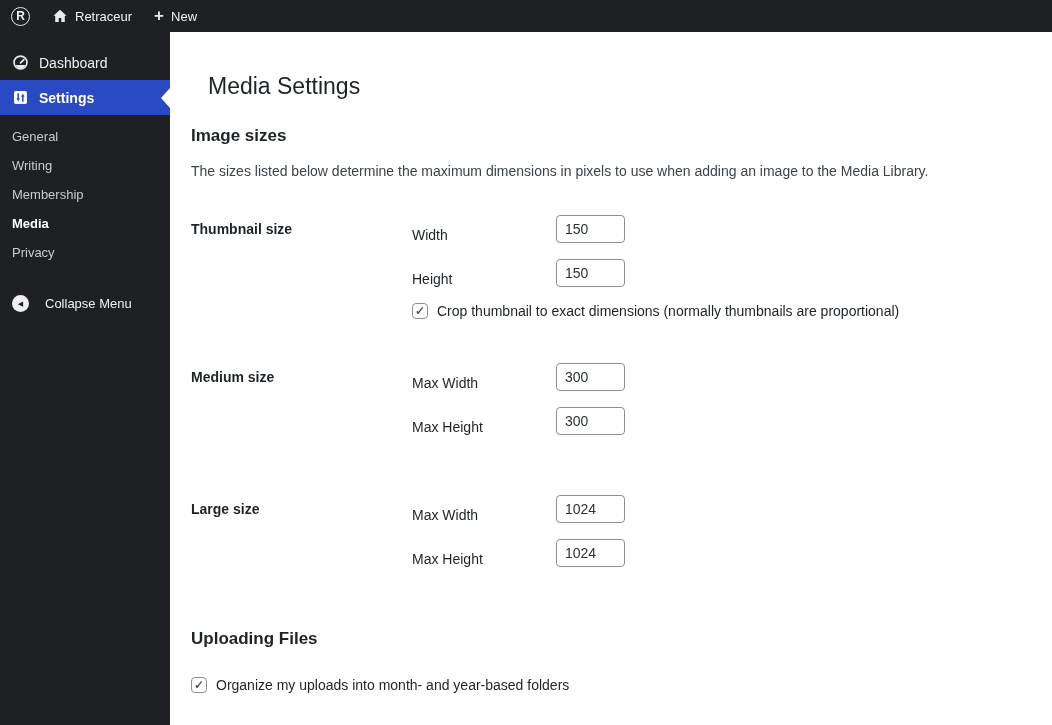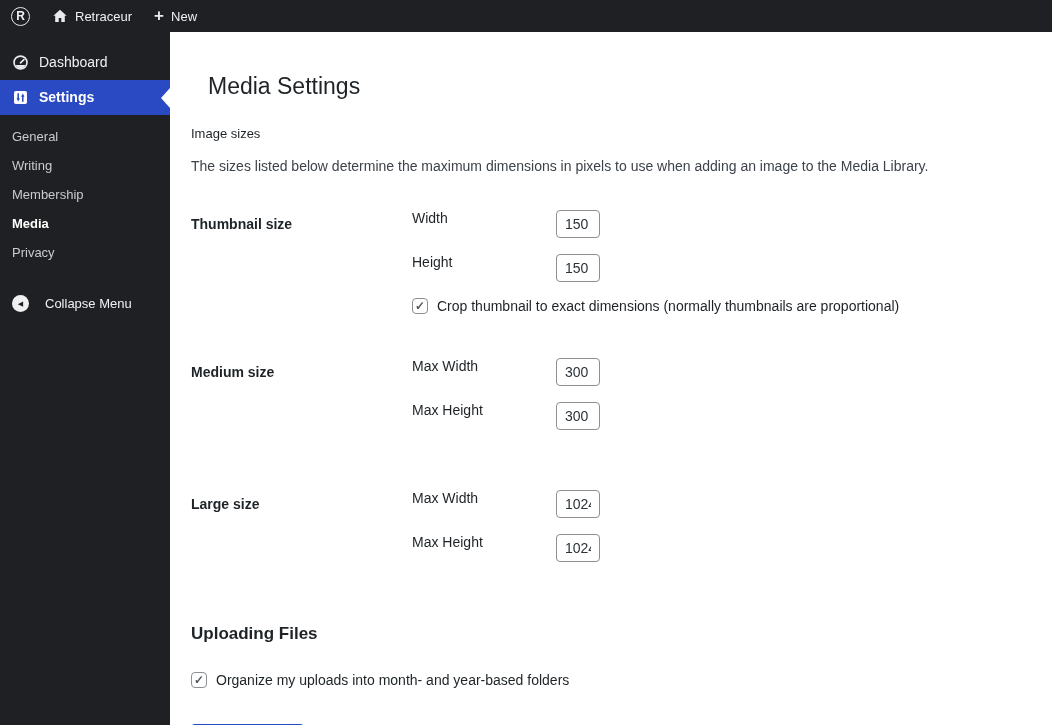--- a/index.html
+++ b/index.html
@@ -35,21 +35,21 @@
   .frame{display:flex;padding-top:32px;height:725px;}
   .sidebar{
     width:170px;min-width:170px;background:var(--dark);color:#f0f0f1;
     position:relative;
   }
   .content{
     flex:1;background:#fff;padding:23px 24px 0 21px;
   }
   
   .menu-top{
-    display:flex;gap:10px;
+    display:flex;align-items:center;gap:10px;
     padding:9px 12px;font-size:14px;cursor:pointer;
   }
   .menu-top.dashboard{margin-top:13px;}
   .menu-top.settings{
     background:var(--accent);color:#fff;font-weight:600;
     position:relative;
   }
   .current-arrow{
     position:absolute;right:0;top:50%;transform:translateY(-50%);
     width:0;height:0;
@@ -67,33 +67,33 @@
   .collapse{
     display:flex;align-items:center;gap:16px;
     padding:10px 12px;margin-top:8px;font-size:13px;color:#f0f0f1;cursor:pointer;
   }
   .collapse-icon{
     width:17px;height:17px;border-radius:50%;background:#f0f0f1;color:var(--dark);
     display:grid;place-items:center;font-size:7px;line-height:1;
   }
   
   h1.page-title{font-size:23px;font-weight:400;margin:17px;line-height:1.3;color:var(--text);}
-  h2.section-heading{font-size:13px;font-weight:400;margin:24px 0 12px 0;color:var(--text);}
+  h2.section-heading{font-size:17px;font-weight:700;margin:24px 0 12px 0;color:var(--text);}
   p.section-desc{font-size:14px;margin:16px 0 0 0;color:var(--muted);line-height:1.4;}
   .form-section{margin-top:34px;}
   .form-row{display:flex;margin-bottom:44px;}
   .row-label{
     width:221px;min-width:221px;font-size:14px;font-weight:700;
     padding-top:6px;color:var(--text);
   }
   .row-fields{flex:1;}
-  .field-line{display:flex;align-items:flex-start;margin-bottom:16px;height:28px;}
+  .field-line{display:flex;align-items:flex-end;margin-bottom:16px;height:28px;}
   .field-label{width:144px;min-width:144px;font-size:14px;color:var(--text);}
   .num-input{
-    width:44px;height:28px;border:1px solid var(--border);border-radius:4px;
+    width:69px;height:28px;border:1px solid var(--border);border-radius:4px;
     padding:0 8px;font-size:14px;color:#2c3338;background:#fff;
     font-family:"Liberation Sans",sans-serif;
   }
   .check-line{display:flex;align-items:center;gap:9px;margin-top:2px;}
   .checkbox{
     width:16px;height:16px;min-width:16px;border:1px solid var(--border);border-radius:4px;
     background:#fff;display:grid;place-items:center;cursor:pointer;
   }
   .checkmark{font-size:12px;font-weight:700;color:#50575e;line-height:1;}
   .check-text{font-size:14px;color:var(--text);}

